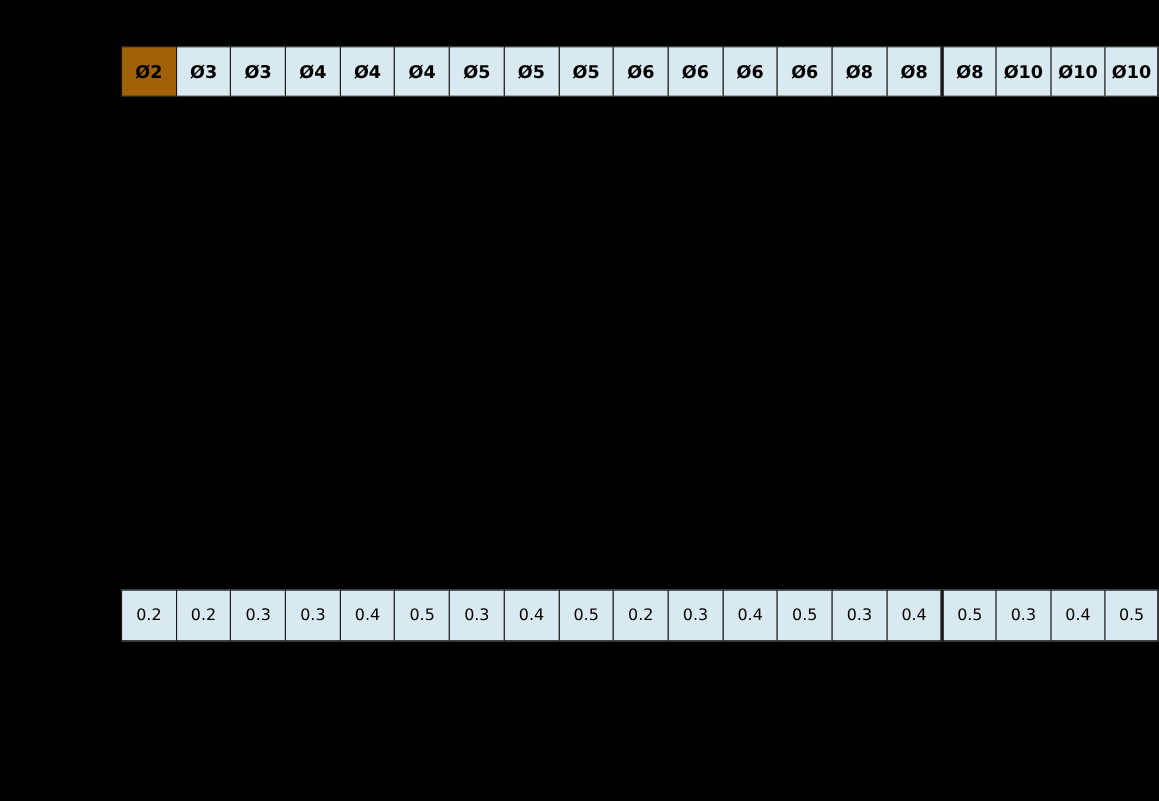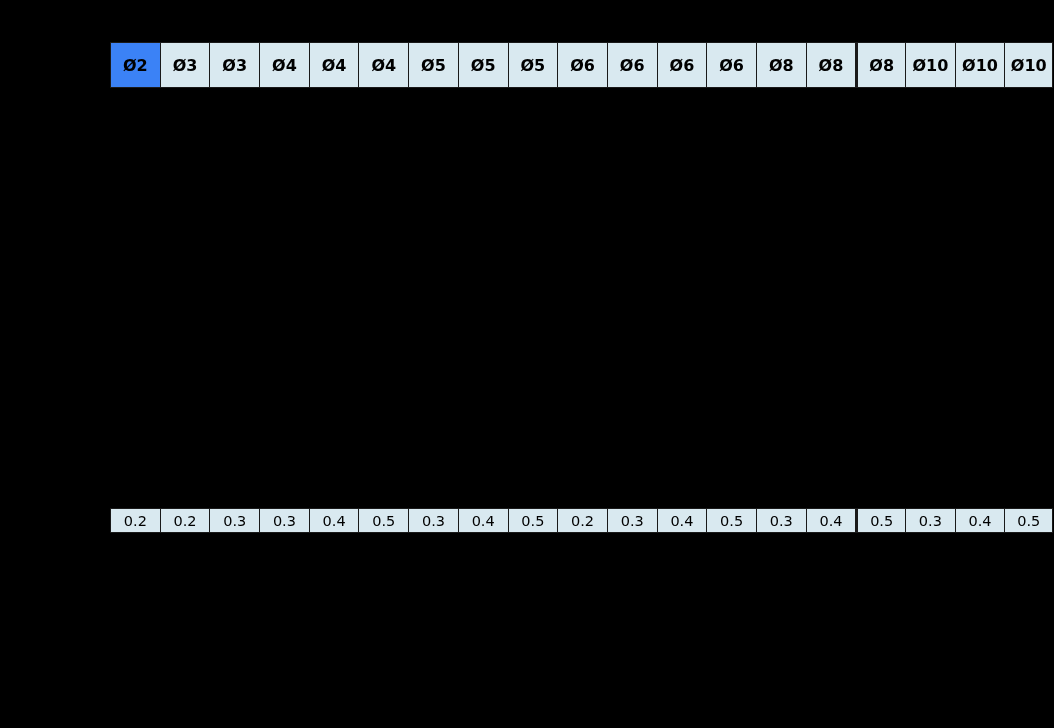--- a/index.html
+++ b/index.html
@@ -30,22 +30,22 @@
     left: 110px;
     box-sizing: border-box;
   }
 
   .row-diameter {
     top: 42px;
     height: 46px;
   }
 
   .row-tolerance {
-    top: 508px;
-    height: 25px;
+    top: 536px;
+    height: 47px;
     border-radius: 14px;
   }
 
   .cell {
     box-sizing: border-box;
     background: #d9e9f0;
     border: 1px solid #1a1a1a;
     border-right-width: 0;
     display: flex;
     align-items: center;
@@ -78,21 +78,21 @@
     font-size: 14.5px;
     font-weight: normal;
   }
 </style>
 </head>
 <body style="background: rgb(0, 0, 0);">
 
 <div class="table-layer">
 
   <div class="row row-diameter">
-      <div class="cell" style="background: #3b82f6; border-color: rgb(26, 26, 26); color: rgb(0, 0, 0);">Ø2</div>
+      <div class="cell" style="background: #a16207; border-color: rgb(26, 26, 26); color: rgb(0, 0, 0);">Ø2</div>
       <div class="cell" style="background: rgb(217, 233, 240); border-color: rgb(26, 26, 26); color: rgb(0, 0, 0);">Ø3</div>
       <div class="cell" style="background: rgb(217, 233, 240); border-color: rgb(26, 26, 26); color: rgb(0, 0, 0);">Ø3</div>
       <div class="cell" style="background: rgb(217, 233, 240); border-color: rgb(26, 26, 26); color: rgb(0, 0, 0);">Ø4</div>
       <div class="cell" style="background: rgb(217, 233, 240); border-color: rgb(26, 26, 26); color: rgb(0, 0, 0);">Ø4</div>
       <div class="cell" style="background: rgb(217, 233, 240); border-color: rgb(26, 26, 26); color: rgb(0, 0, 0);">Ø4</div>
       <div class="cell" style="background: rgb(217, 233, 240); border-color: rgb(26, 26, 26); color: rgb(0, 0, 0);">Ø5</div>
       <div class="cell" style="background: rgb(217, 233, 240); border-color: rgb(26, 26, 26); color: rgb(0, 0, 0);">Ø5</div>
       <div class="cell" style="background: rgb(217, 233, 240); border-color: rgb(26, 26, 26); color: rgb(0, 0, 0);">Ø5</div>
       <div class="cell" style="background: rgb(217, 233, 240); border-color: rgb(26, 26, 26); color: rgb(0, 0, 0);">Ø6</div>
       <div class="cell" style="background: rgb(217, 233, 240); border-color: rgb(26, 26, 26); color: rgb(0, 0, 0);">Ø6</div>

